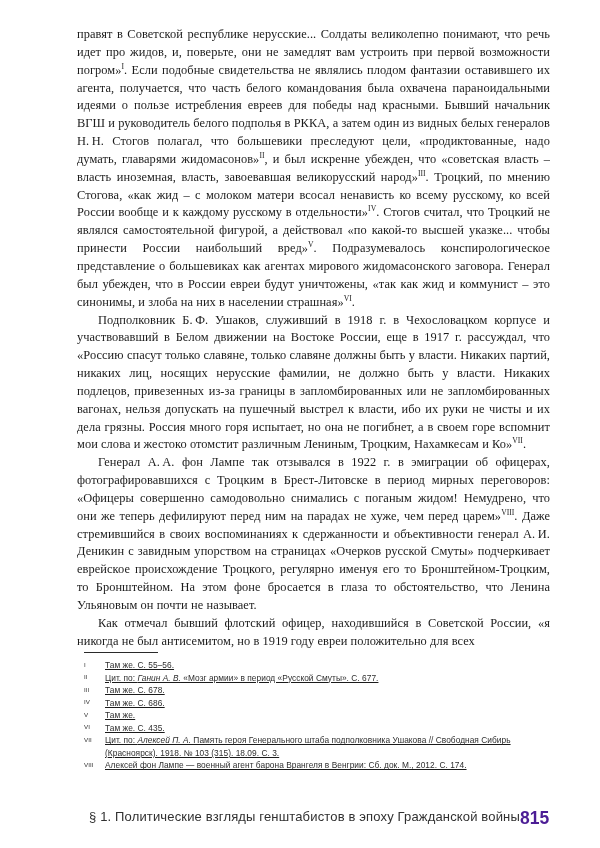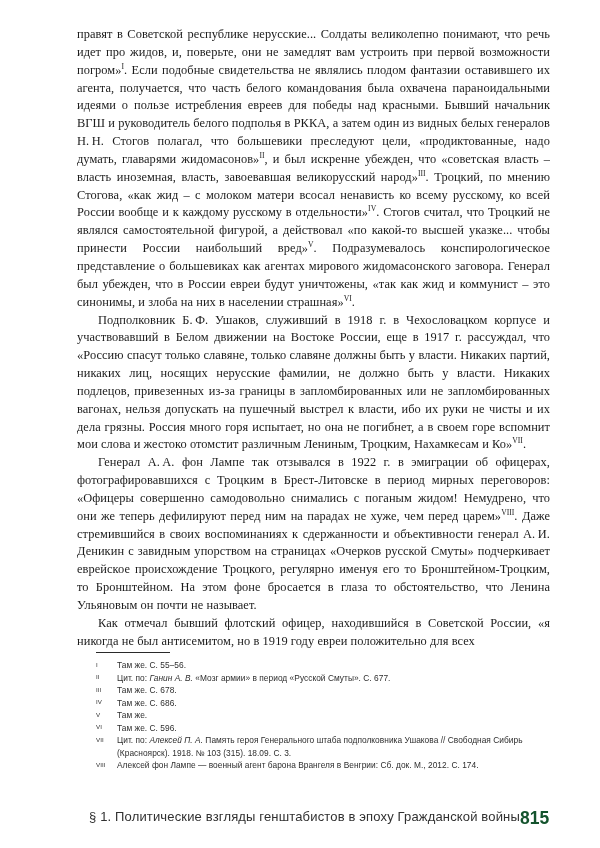--- a/index.html
+++ b/index.html
@@ -52,23 +52,24 @@
     font-size: 0.62em;
     vertical-align: super;
     line-height: 0;
     font-family: "Liberation Serif", serif;
     letter-spacing: 0;
   }
 
   
   .footnotes {
     position: absolute;
-    left: 96px;
+    left: 84px;
     top: 652px;
     width: 456px;
+    text-decoration: underline;
   }
   .fn-rule {
     width: 74px;
     height: 0;
     border-top: 0.9px solid #2a2a2a;
     margin: 0 0 6px 0;
   }
   .fn-item {
     position: relative;
     padding-left: 21px;
@@ -109,21 +110,21 @@
     line-height: 11px;
     color: #303030;
     letter-spacing: 0.012em;
     white-space: nowrap;
   }
   .footer-pageno {
     font-family: "Liberation Sans", "DejaVu Sans", sans-serif;
     font-size: 17.5px;
     line-height: 19px;
     font-weight: 700;
-    color: #14532d;
+    color: #4c1d95;
     letter-spacing: 0.005em;
     position: relative;
     top: 3px;
   }
 </style>
 </head>
 <body>
 
 <div class="page">
 
@@ -156,21 +157,21 @@
 
     <div class="fn-item">
       <span class="fn-marker">IV</span><span>Там же. С. 686.</span>
     </div>
 
     <div class="fn-item">
       <span class="fn-marker">V</span><span>Там же.</span>
     </div>
 
     <div class="fn-item">
-      <span class="fn-marker">VI</span><span>Там же. С. 596.</span>
+      <span class="fn-marker">VI</span><span>Там же. С. 435.</span>
     </div>
 
     <div class="fn-item">
       <span class="fn-marker">VII</span><span>Цит. по: </span><i>Алексей П. А.</i><span> Память героя Генерального штаба подполковника Ушакова // Свободная Сибирь (Красноярск). 1918. № 103 (315). 18.09. С. 3.</span>
     </div>
 
     <div class="fn-item">
       <span class="fn-marker">VIII</span><span>Алексей фон Лампе — военный агент барона Врангеля в Венгрии: Сб. док. М., 2012. С. 174.</span>
     </div>
   </div>

